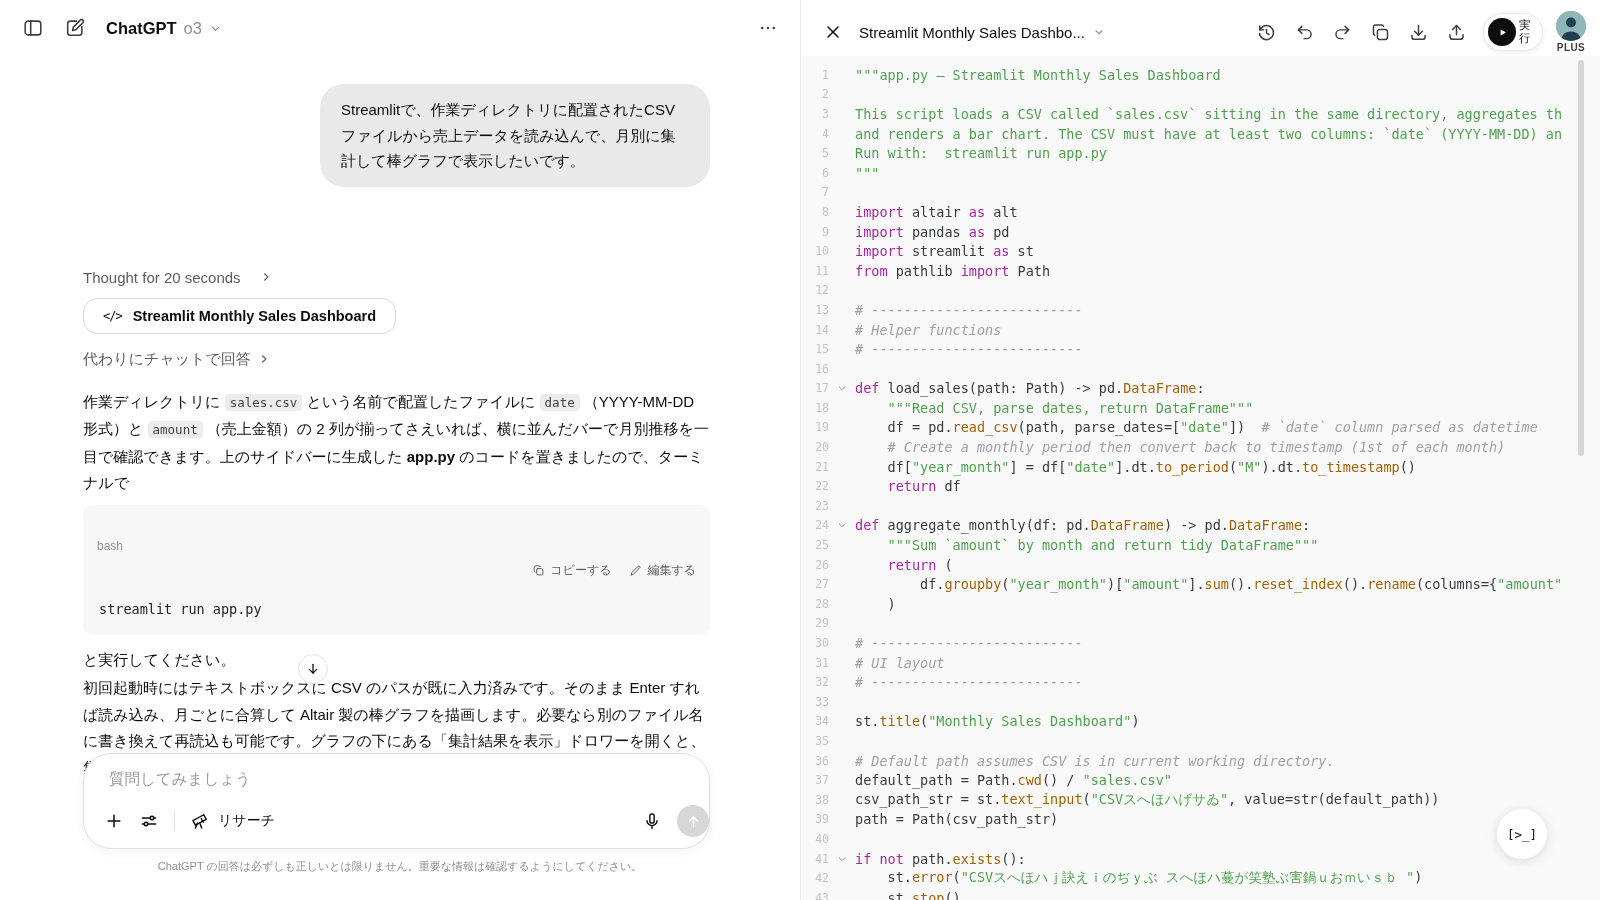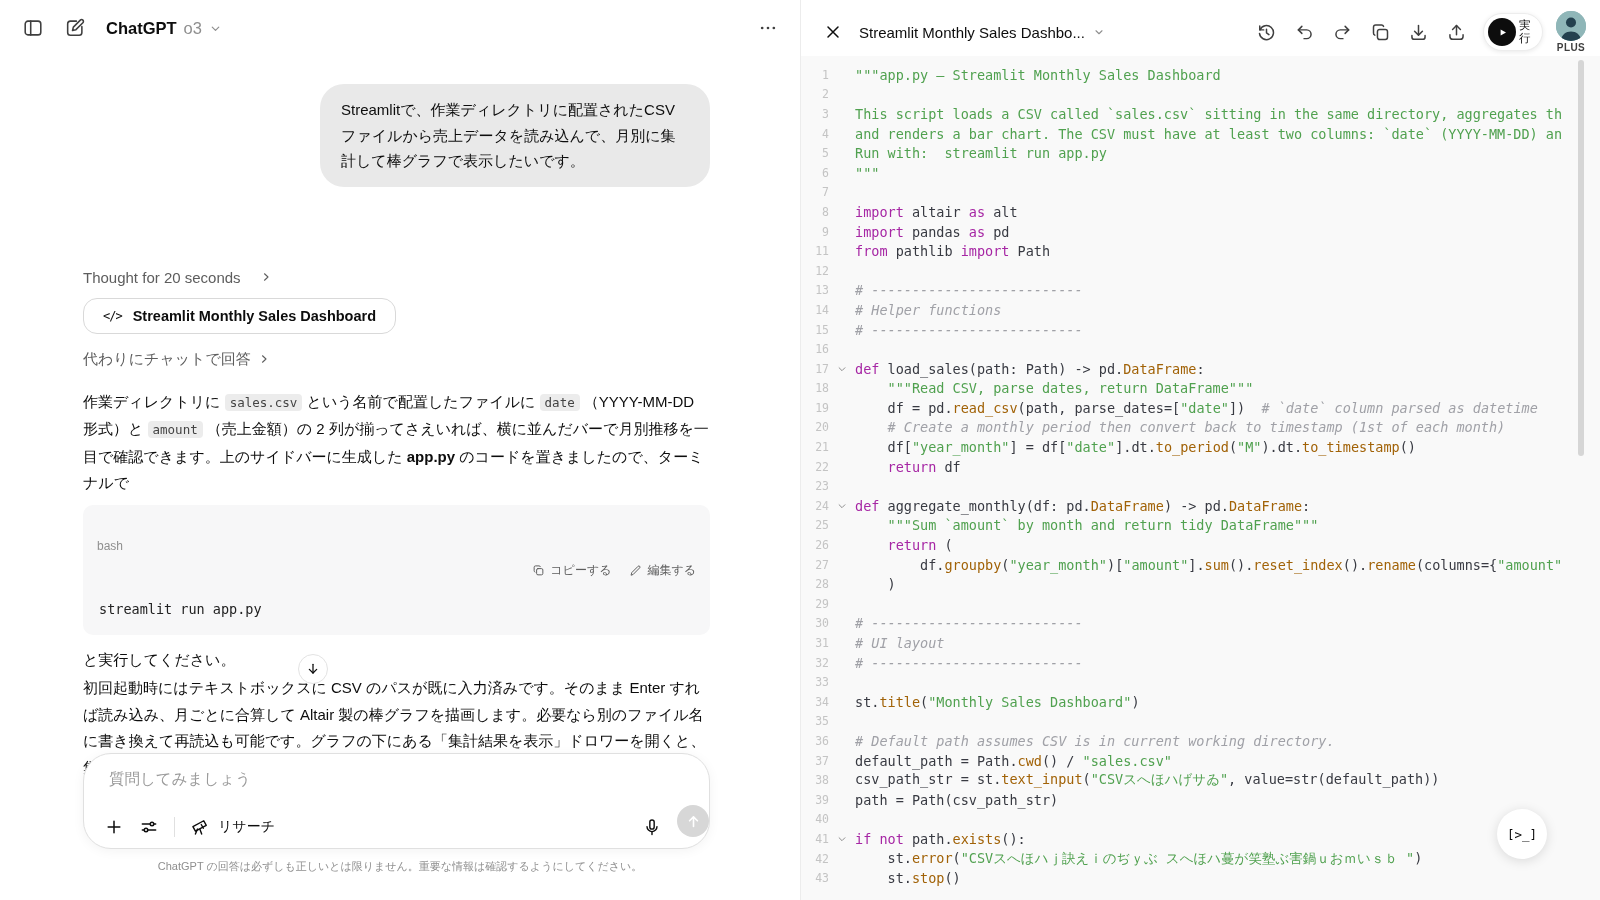--- a/index.html
+++ b/index.html
@@ -40,21 +40,21 @@
   .p-tight { margin-top:12px; }
   .p-cont  { margin-top:2px; }
   .p-last  { margin-top:6px; }
 
   .scroll-down { position:absolute; left:298px; top:654px; width:30px; height:30px; border-radius:50%;
     background:rgba(255,255,255,.92); border:1px solid #e3e3e3; display:flex; align-items:center; justify-content:center; cursor:pointer; }
 
   .composer { position:absolute; left:83px; top:753px; width:627px; height:96px; background:#fff;
     border:1px solid #e0e0e0; border-radius:28px; box-shadow:0 2px 12px rgba(0,0,0,.05); }
   .composer .ph { position:absolute; left:25px; top:15px; color:#9b9b9b; font-size:15.5px; cursor:text; }
-  .composer-row { position:absolute; left:20px; right:0; bottom:11px; display:flex; align-items:flex-end; gap:15px; }
+  .composer-row { position:absolute; left:20px; right:0; bottom:11px; display:flex; align-items:center; gap:15px; }
   .vdivider { width:1px; height:20px; background:#e0e0e0; }
   .research { display:flex; align-items:center; gap:8px; font-size:14px; color:#0d0d0d; cursor:pointer; }
   .mic { margin-left:auto; }
   .send { width:32px; height:32px; border-radius:50%; background:#d7d7d7; color:#fff; display:flex; align-items:center; justify-content:center; cursor:pointer; flex:none; }
   .footer { position:absolute; top:859px; left:0; width:100%; text-align:center; font-size:11px; color:#8f8f8f; }
 
   
   .right { width:800px; height:900px; position:relative; background:#f9f9f9; border-left:1px solid #ececec; flex:none; }
   .right-header { height:56px; background:#fff; display:flex; align-items:center; padding:8px 14px 0 22px; }
   .doc-title { display:flex; align-items:center; gap:8px; margin-left:16px; font-size:15px; font-weight:500; cursor:pointer; }
@@ -297,20 +297,21 @@
     <div>
         <div class="cl"><span class="ln">1</span><span class="fold"></span><span class="codetxt"><span class="str">"""app.py — Streamlit Monthly Sales Dashboard</span></span></div>
         <div class="cl"><span class="ln">2</span><span class="fold"></span><span class="codetxt"></span></div>
         <div class="cl"><span class="ln">3</span><span class="fold"></span><span class="codetxt"><span class="str">This script loads a CSV called `sales.csv` sitting in the same directory, aggregates th</span></span></div>
         <div class="cl"><span class="ln">4</span><span class="fold"></span><span class="codetxt"><span class="str">and renders a bar chart. The CSV must have at least two columns: `date` (YYYY-MM-DD) an</span></span></div>
         <div class="cl"><span class="ln">5</span><span class="fold"></span><span class="codetxt"><span class="str">Run with:  streamlit run app.py</span></span></div>
         <div class="cl"><span class="ln">6</span><span class="fold"></span><span class="codetxt"><span class="str">"""</span></span></div>
         <div class="cl"><span class="ln">7</span><span class="fold"></span><span class="codetxt"></span></div>
         <div class="cl"><span class="ln">8</span><span class="fold"></span><span class="codetxt"><span class="kw">import</span><span class="df"> altair </span><span class="kw">as</span><span class="df"> alt</span></span></div>
         <div class="cl"><span class="ln">9</span><span class="fold"></span><span class="codetxt"><span class="kw">import</span><span class="df"> pandas </span><span class="kw">as</span><span class="df"> pd</span></span></div>
+        <div class="cl"><span class="ln">10</span><span class="fold"></span><span class="codetxt"><span class="kw">import</span><span class="df"> streamlit </span><span class="kw">as</span><span class="df"> st</span></span></div>
         <div class="cl"><span class="ln">11</span><span class="fold"></span><span class="codetxt"><span class="kw">from</span><span class="df"> pathlib </span><span class="kw">import</span><span class="df"> Path</span></span></div>
         <div class="cl"><span class="ln">12</span><span class="fold"></span><span class="codetxt"></span></div>
         <div class="cl"><span class="ln">13</span><span class="fold"></span><span class="codetxt"><span class="cm"># --------------------------</span></span></div>
         <div class="cl"><span class="ln">14</span><span class="fold"></span><span class="codetxt"><span class="cm"># Helper functions</span></span></div>
         <div class="cl"><span class="ln">15</span><span class="fold"></span><span class="codetxt"><span class="cm"># --------------------------</span></span></div>
         <div class="cl"><span class="ln">16</span><span class="fold"></span><span class="codetxt"></span></div>
         <div class="cl"><span class="ln">17</span><span class="fold"><svg width="10" height="10" viewBox="0 0 24 24" fill="none" stroke="#8f8f8f" stroke-width="2.4" stroke-linecap="round" stroke-linejoin="round">
               <path d="M5 9l7 7 7-7"></path>
             </svg></span><span class="codetxt"><span class="kw">def</span><span class="df"> load_sales(path: Path) -&gt; pd.</span><span class="fn">DataFrame</span><span class="df">:</span></span></div>
         <div class="cl"><span class="ln">18</span><span class="fold"></span><span class="codetxt"><span class="str">    """Read CSV, parse dates, return DataFrame"""</span></span></div>

